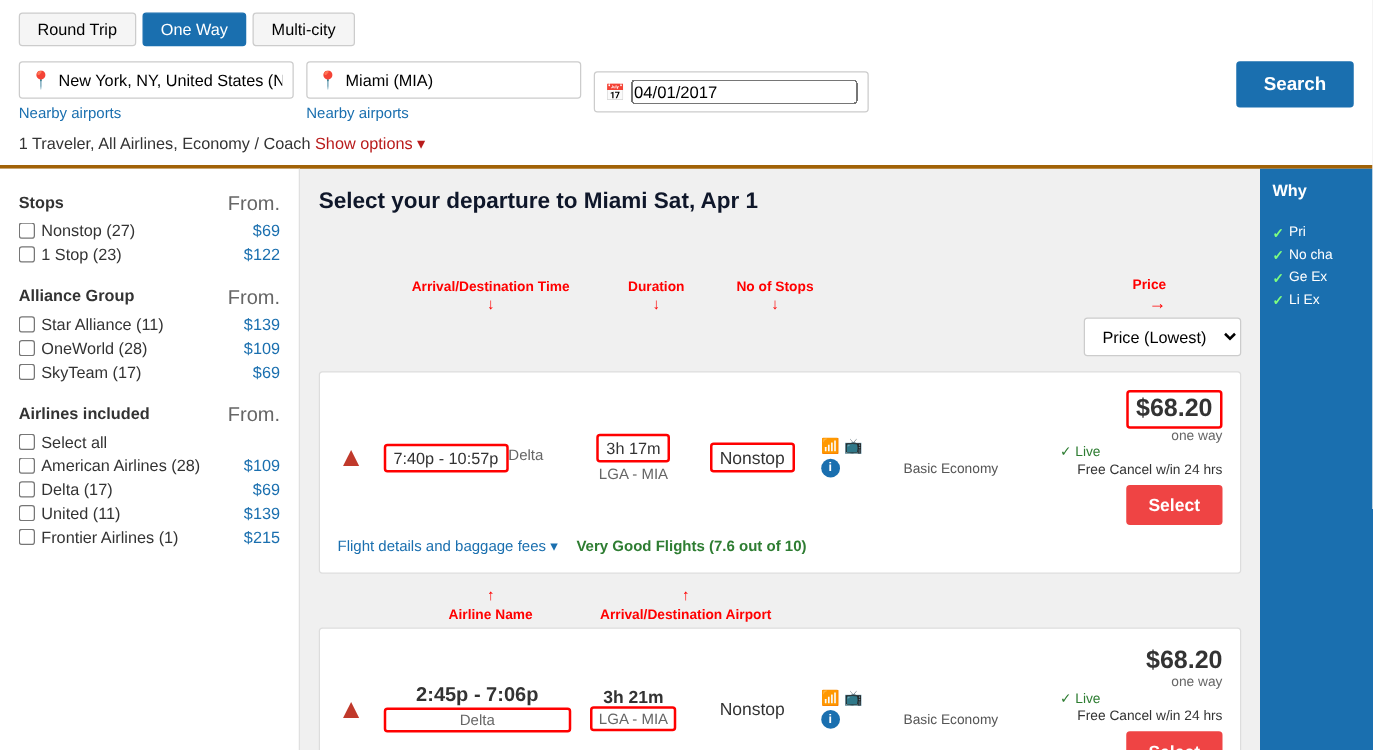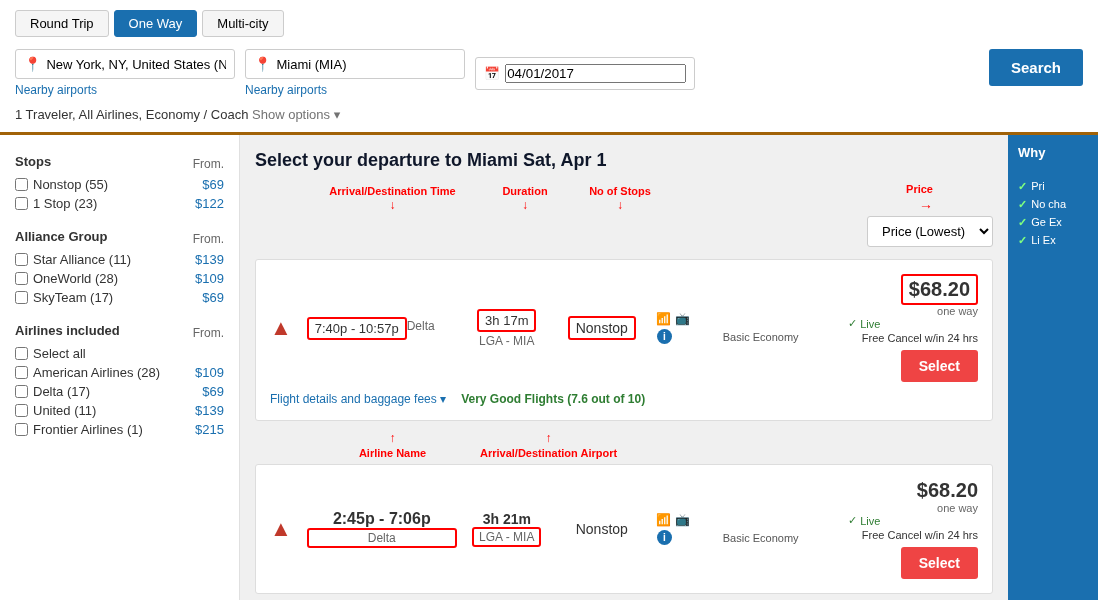--- a/index.html
+++ b/index.html
@@ -14,28 +14,28 @@
     .search-input-wrap { display: flex; align-items: center; border: 1px solid #ccc; border-radius: 3px; padding: 6px 8px; background: #fff; min-width: 220px; }
     .search-input-wrap input { border: none; outline: none; font-size: 13px; width: 100%; }
     .location-icon { color: #aaa; margin-right: 5px; font-size: 14px; }
     .date-input-wrap { display: flex; align-items: center; border: 1px solid #ccc; border-radius: 3px; padding: 6px 8px; background: #fff; min-width: 120px; }
     .date-icon { color: #aaa; margin-right: 5px; }
     .nearby-link { color: #1a6faf; font-size: 12px; margin-top: 4px; cursor: pointer; text-decoration: none; display: inline-block; }
     .field-group { display: flex; flex-direction: column; }
     .search-button { background: #1a6faf; color: #fff; border: none; padding: 10px 22px; border-radius: 3px; font-size: 15px; font-weight: bold; cursor: pointer; margin-left: auto; align-self: flex-start; }
 
     .options-row { margin-top: 10px; font-size: 13px; color: #333; }
-    .options-row a { color: #737373; cursor: pointer; }
+    .options-row a { color: #b91c1c; cursor: pointer; }
 
     .main-content { display: flex; padding: 0; }
 
     .sidebar { background: #fff; width: 240px; min-width: 200px; padding: 15px; border-right: 1px solid #e0e0e0; }
     .sidebar-section { margin-bottom: 18px; }
     .sidebar-section-title { font-weight: bold; font-size: 13px; margin-bottom: 4px; }
-    .sidebar-from { color: #666; font-size: 12px; float: right; }
+    .sidebar-from { color: #666; font-size: 16px; float: right; }
     .sidebar-row { display: flex; align-items: center; justify-content: space-between; margin: 4px 0; font-size: 13px; }
     .sidebar-row-left { display: flex; align-items: center; gap: 5px; }
     .sidebar-row-left input[type=checkbox] { margin: 0; }
     .sidebar-price { color: #1a6faf; }
 
     .results-area { flex: 1; padding: 15px; }
     .results-header { margin-bottom: 10px; }
     .results-title { font-size: 18px; font-weight: bold; color: #0f172a; }
     .results-subtitle { font-size: 12px; color: #666; margin-top: 4px; }
 
@@ -129,21 +129,21 @@
 
   <div class="sidebar">
     <div class="sidebar-section">
       <div class="sidebar-row">
         <span class="sidebar-section-title">Stops</span>
         <span class="sidebar-from">From.</span>
       </div>
       <div class="sidebar-row">
         <div class="sidebar-row-left">
           <input type="checkbox" style="">
-          <span>Nonstop (55)</span>
+          <span>Nonstop (27)</span>
         </div>
         <span class="sidebar-price">$69</span>
       </div>
       <div class="sidebar-row">
         <div class="sidebar-row-left">
           <input type="checkbox" style="">
           <span>1 Stop (23)</span>
         </div>
         <span class="sidebar-price">$122</span>
       </div>
@@ -232,21 +232,21 @@
         <span class="col-arrow">↓</span>
       </div>
       <div style="min-width:90px; text-align:center; margin-left:10px;">
         <span class="col-header">Duration</span>
         <span class="col-arrow">↓</span>
       </div>
       <div style="min-width:90px; text-align:center; margin-left:5px;">
         <span class="col-header">No of Stops</span>
         <span class="col-arrow">↓</span>
       </div>
-      <div style="margin-left:auto; margin-right:60px; text-align:center;">
+      <div style="margin-left:auto; margin-right:60px; text-align:center;margin-top:38px;">
         <span class="col-header">Price</span>
         <span style="color:red; font-size:14px; display:block; text-align:right; margin-right:0;">→</span>
       </div>
     </div>
 
     <div class="sort-row">
       <select class="sort-select">
         <option>Price (Lowest)</option>
       </select>
     </div>

